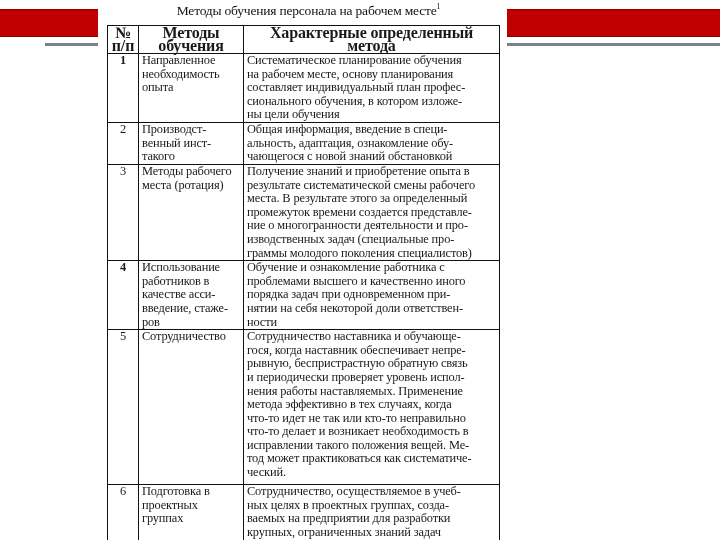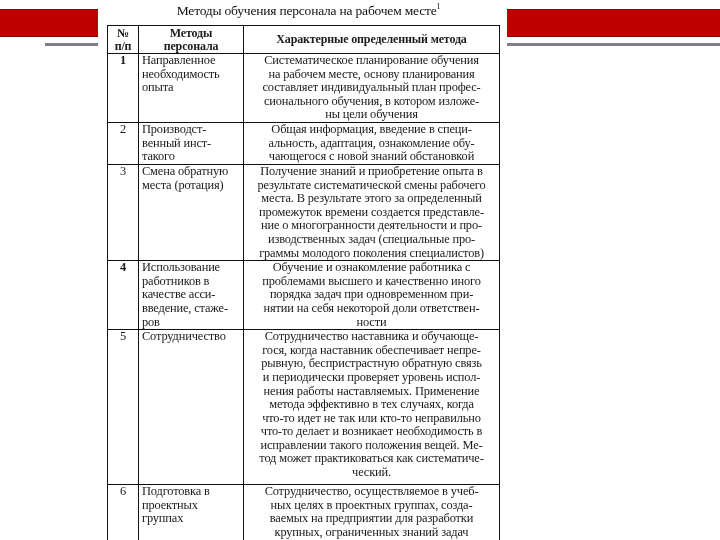--- a/index.html
+++ b/index.html
@@ -22,35 +22,35 @@
 
     table.doc {
       position: absolute; left: 107px; top: 25px; width: 392px;
       border-collapse: collapse; table-layout: fixed;
       font-family: "Liberation Serif", serif; color: #1a1a1a;
     }
     table.doc td, table.doc th {
       border: 1.5px solid #111; vertical-align: top; padding: 0 3px;
       font-size: 12.4px; line-height: 13.6px; letter-spacing: -0.15px;
     }
-    table.doc th { font-weight: bold; text-align: center; vertical-align: middle; font-size: 12px; line-height: 12.5px; }
+    table.doc th { font-weight: bold; text-align: center; vertical-align: middle; font-size: 16px; line-height: 12.5px; }
     th.h-main { font-size: 13px; }
     col.c-num { width: 31px; }
     col.c-meth { width: 105px; }
     col.c-feat { width: 256px; }
     td.num { text-align: center; padding-top: 0; }
     td.num.b { font-weight: bold; }
     tr.r-head { height: 28px; }
     tr.r1 { height: 67px; }
     tr.r2 { height: 42px; }
     tr.r3 { height: 96px; }
     tr.r4 { height: 69px; }
     tr.r5 { height: 155px; }
     tr.r6 { height: 55px; }
-    td.feat { white-space: pre-line; text-align: center; }
+    td.feat { white-space: pre-line; }
     td.meth { white-space: pre-line; }
   </style>
 </head>
 <body>
 
 <div class="bar bar-left"></div>
 <div class="rule rule-left"></div>
 <div class="bar bar-right"></div>
 <div class="rule rule-right"></div>
 
@@ -60,21 +60,21 @@
 
 <table class="doc">
   <colgroup>
     <col class="c-num">
       <col class="c-meth">
       <col class="c-feat">
   </colgroup>
   <thead>
     <tr class="r-head">
       <th>№ п/п</th>
-      <th>Методы персонала</th>
+      <th>Методы обучения</th>
       <th class="h-main">Характерные определенный метода</th>
     </tr>
   </thead>
   <tbody>
     <tr class="r1">
       <td class="num b">1</td>
       <td class="meth">Направленное
 необходимость
 опыта</td>
       <td class="feat">Систематическое планирование обучения
@@ -87,21 +87,21 @@
       <td class="num">2</td>
       <td class="meth">Производст-
 венный инст-
 такого</td>
       <td class="feat">Общая информация, введение в специ-
 альность, адаптация, ознакомление обу-
 чающегося с новой знаний обстановкой</td>
     </tr>
     <tr class="r3">
       <td class="num">3</td>
-      <td class="meth">Смена обратную
+      <td class="meth">Методы рабочего
 места (ротация)</td>
       <td class="feat">Получение знаний и приобретение опыта в
 результате систематической смены рабочего
 места. В результате этого за определенный
 промежуток времени создается представле-
 ние о многогранности деятельности и про-
 изводственных задач (специальные про-
 граммы молодого поколения специалистов)</td>
     </tr>
     <tr class="r4">

